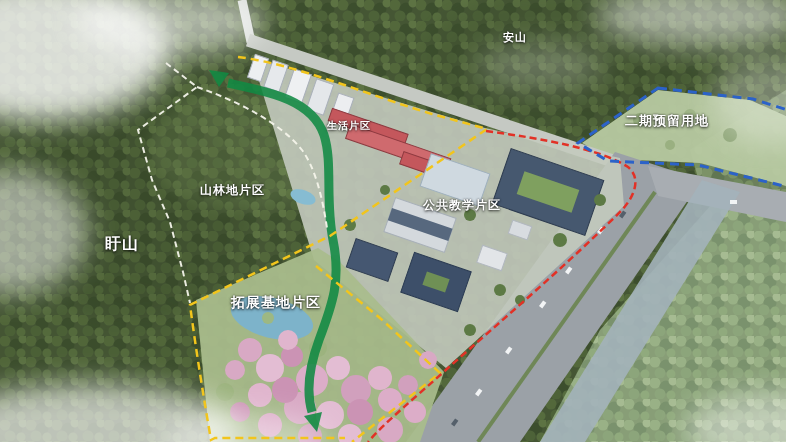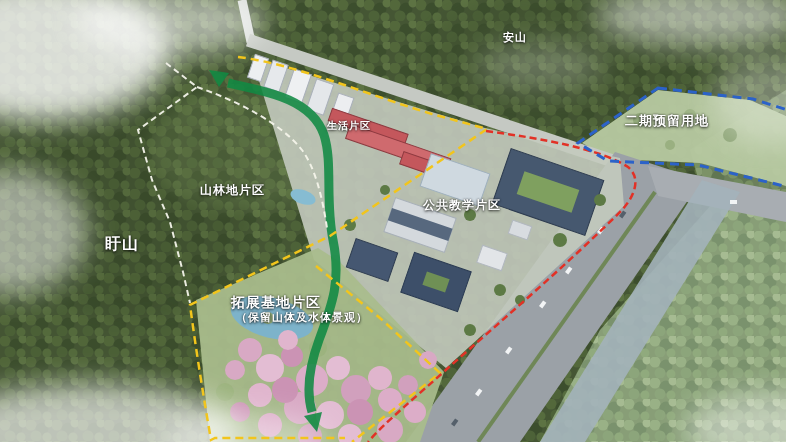--- a/index.html
+++ b/index.html
@@ -195,15 +195,14 @@
   </g>
 </svg>
 
 <div class="map-label" style="left:503px;top:31px;font-size:11px">安山</div>
 <div class="map-label" style="left:105px;top:234px;font-size:16px">盱山</div>
 <div class="map-label" style="left:200px;top:183px;font-size:12px">山林地片区</div>
 <div class="map-label" style="left:327px;top:120px;font-size:10px">生活片区</div>
 <div class="map-label" style="left:423px;top:198px;font-size:12px">公共教学片区</div>
 <div class="map-label" style="left:625px;top:113px;font-size:13px">二期预留用地</div>
 <div class="map-label" style="left:231px;top:294px;font-size:14px">拓展基地片区</div>
-<div class="map-label" style="left:236px;top:311px;font-size:11px">（保留山体及水体景观）</div>
 
 </div>
 
 </body></html>

